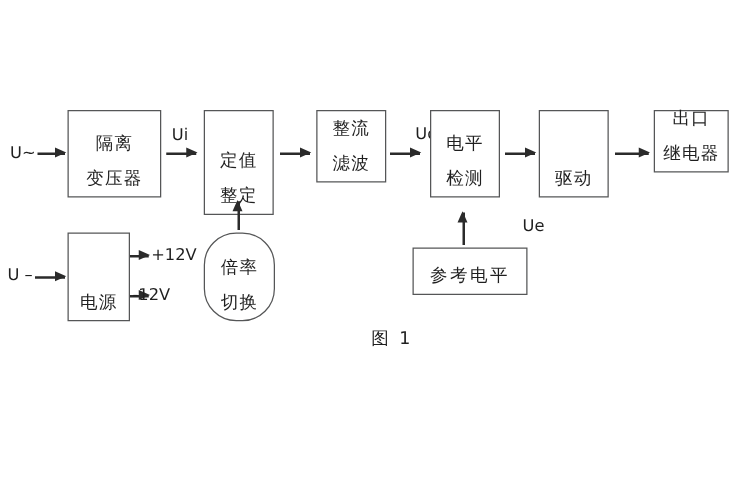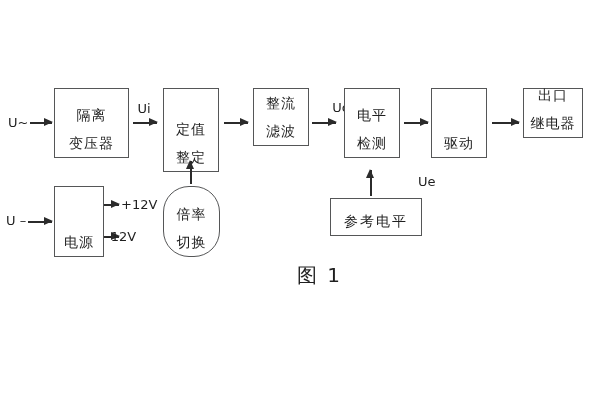--- a/index.html
+++ b/index.html
@@ -59,21 +59,21 @@
     position: absolute;
     top: -1px;
     left: -3.75px;
     width: 0; height: 0;
     border-bottom: 9px solid #2b2b2b;
     border-left: 4.5px solid transparent;
     border-right: 4.5px solid transparent;
   }
   .caption {
     position: absolute;
-    font-size: 20px;
+    font-size: 14px;
     letter-spacing: 2px;
     white-space: nowrap;
   }
 </style>
 </head>
 <body>
 
 <div class="canvas">
 
   <span class="lbl" style="left:8px; top:116px;">U~</span>

